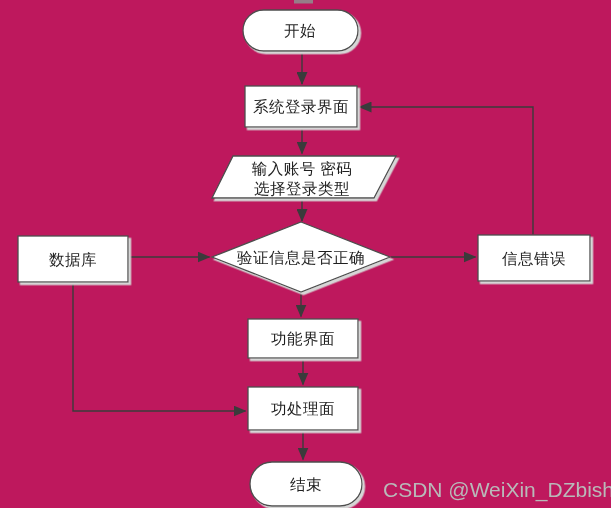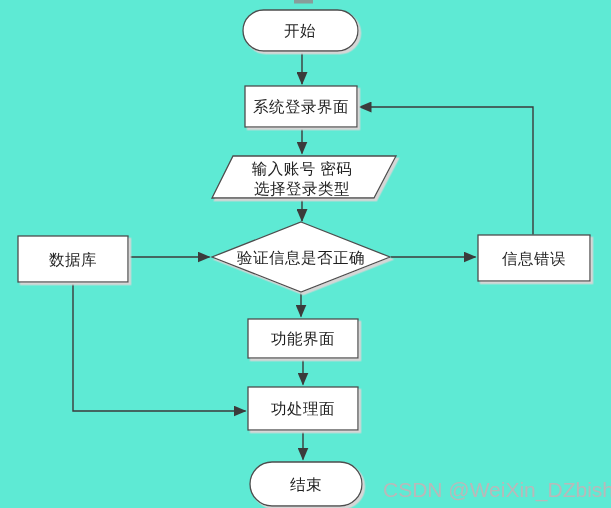--- a/index.html
+++ b/index.html
@@ -4,21 +4,21 @@
 <style>
   html, body {
     margin: 0;
     padding: 0;
     background: #ffffff;
   }
   .page {
     position: relative;
     width: 611px;
     height: 508px;
-    background: #5eead4;
+    background: #be185d;
     overflow: hidden;
     font-family: "Liberation Serif", "DejaVu Serif", serif;
   }
   svg { display: block; }
   .node-shape {
     fill: #ffffff;
     stroke: #4d4d4d;
     stroke-width: 1.3;
   }
   .node-label {

